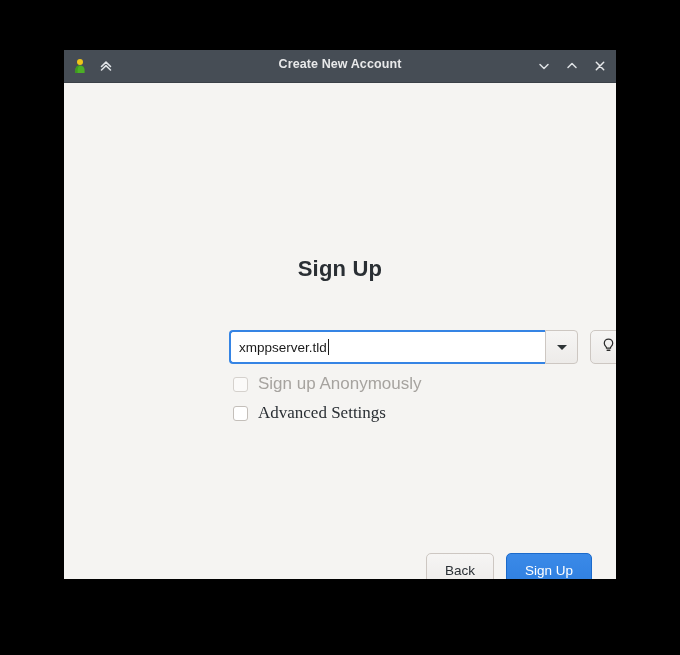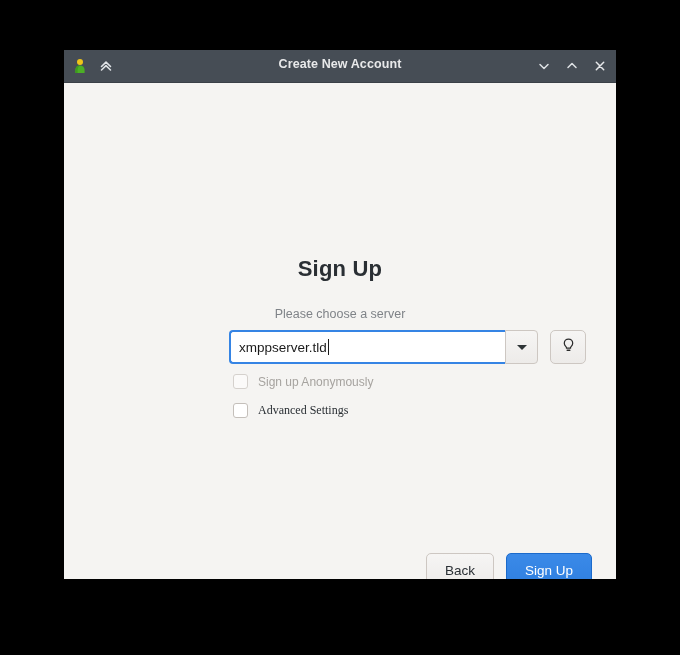--- a/index.html
+++ b/index.html
@@ -129,21 +129,21 @@
     align-items: center;
   }
 
   .combo {
     display: flex;
     align-items: stretch;
     height: 34px;
   }
 
   #server-entry {
-    width: 276px;
+    width: 316px;
     height: 34px;
     box-sizing: border-box;
     border: 2px solid #3584e4;
     border-right: none;
     border-radius: 4px 0 0 4px;
     background: #ffffff;
     display: flex;
     align-items: center;
     padding: 4px 8px;
     font-size: 13.5px;
@@ -212,21 +212,21 @@
     border: 1px solid #c4bfba;
     border-radius: 3px;
     background: #ffffff;
     flex: 0 0 auto;
   }
   .checkbox.disabled {
     border-color: #d5d1cd;
     background: #fbfaf9;
   }
   .check-label {
-    font-size: 12px;
+    font-size: 17px;
     color: #2a2f34;
   }
   .check-label.disabled {
     color: #a6a39f;
   }
 
   
   #actions {
     position: absolute;
     right: 24px;
@@ -301,21 +301,20 @@
           <svg width="14" height="14" viewBox="0 0 14 14">
             <path d="M3.3 3.3l7.4 7.4M10.7 3.3l-7.4 7.4" fill="none" stroke="#e6e8ea" stroke-width="1.5" stroke-linecap="round"></path>
           </svg>
         </span>
       </div>
     </div>
 
     <div id="content">
 
       <div id="heading">Sign Up</div>
-      <div id="subheading">Please choose a server</div>
 
       <div id="server-row">
         <div class="combo">
           <div id="server-entry">
             <span>xmppserver.tld</span>
               <span class="caret"></span>
           </div>
           <div id="server-dropdown-button">
             <span class="tri-down"></span>
           </div>

